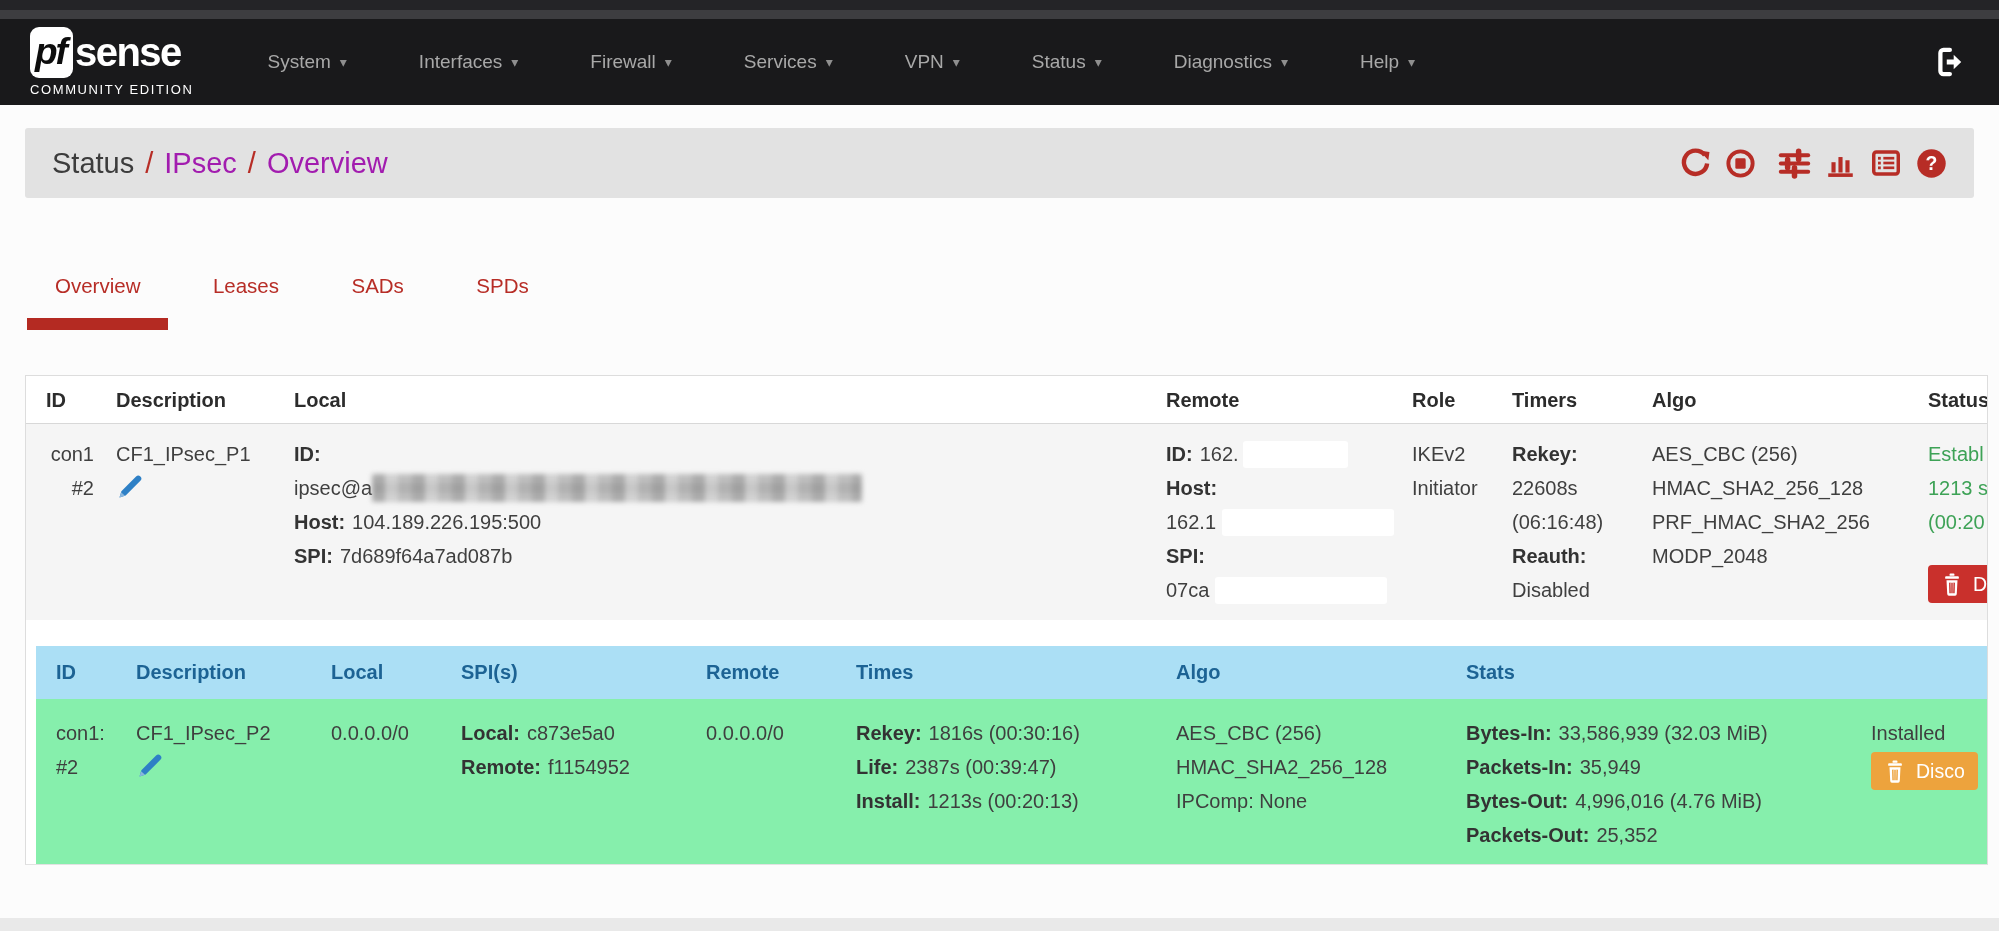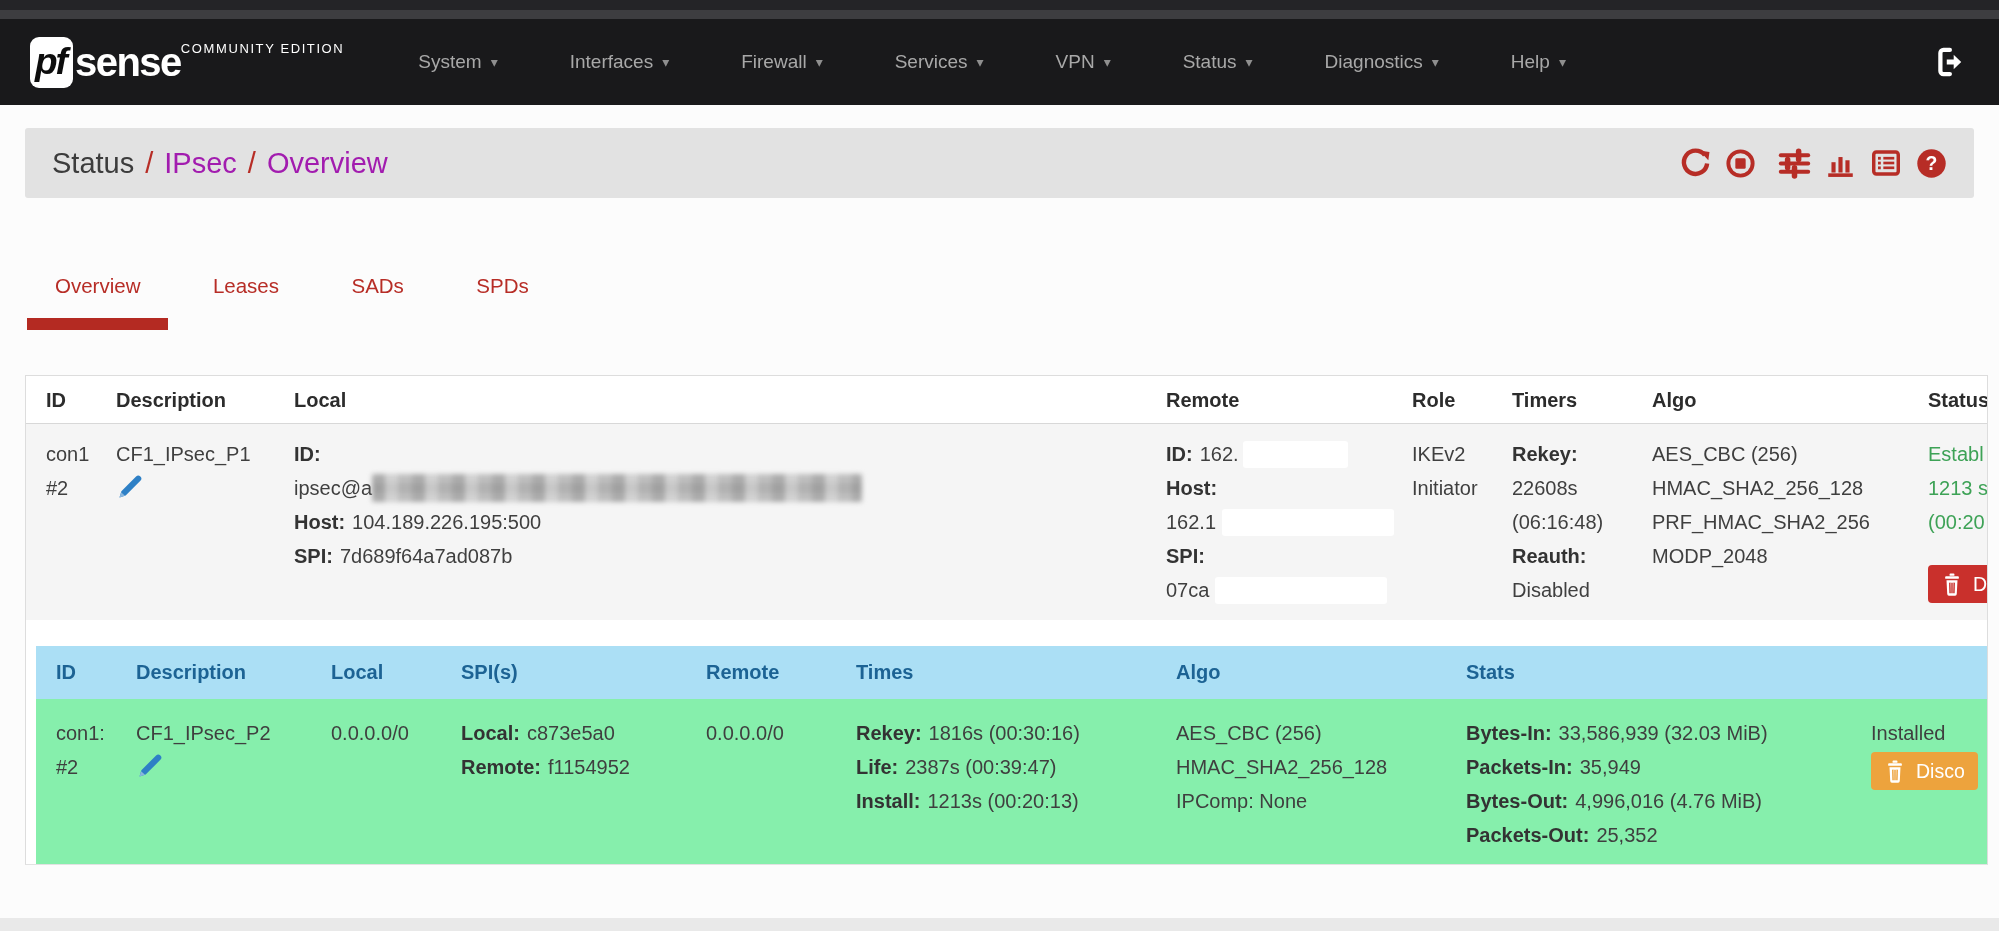--- a/index.html
+++ b/index.html
@@ -9,21 +9,21 @@
     background:#e9e9e9; color:#3f3f3f;
     font-family:"Liberation Sans","DejaVu Sans",sans-serif;
   }
   
   .top-edge  { height:10px; background:#242427; }
   .top-strip { height:9px;  background:#3d3d40; }
   .navbar {
     height:86px; background:#19191b; display:flex; align-items:center;
     padding:0 30px;
   }
-  .brand { display:flex; margin-right:38px; cursor:pointer; }
+  .brand { display:flex; flex-direction:column; margin-right:38px; cursor:pointer; }
   .brand-row { display:flex; align-items:center; }
   .pf-badge {
     background:#fff; color:#0d0d0d; font-style:italic; font-weight:bold;
     font-size:37px; line-height:1; padding:6px 7px 8px 5px; border-radius:9px;
     letter-spacing:-2px;
   }
   .sense { color:#fff; font-weight:bold; font-size:40px; letter-spacing:-1.5px; margin-left:2px; }
   .edition { color:#fff; font-weight:normal; font-size:13px; letter-spacing:1.6px; margin-top:4px; }
   .nav-menu { display:flex; list-style:none; margin:0; padding:0; }
   .nav-item {
@@ -66,21 +66,21 @@
     font-size:21.5px; display:flex; align-items:center; padding-left:18px;
   }
   table { border-collapse:collapse; table-layout:fixed; font-size:20px; }
   table.parent { width:2150px; }
   table.parent th {
     text-align:left; font-weight:bold; color:#2c2c2c; font-size:20px;
     padding:13px 10px 11px 12px; border-bottom:1px solid #d8d8d8; white-space:nowrap;
   }
   table.parent th:first-child { padding-left:20px; }
   table.parent td { vertical-align:top; padding:13px 10px 13px 12px; line-height:34px; }
-  table.parent td:first-child { padding-left:20px; }
+  table.parent td:first-child { padding-left:20px;text-align:right; }
   tr.stripe td { background:#f5f5f5; }
   .lbl { font-weight:bold; color:#333; margin-right:7px; }
   .ln { line-height:34px; white-space:nowrap; }
   
   .blur-px {
     display:inline-block; vertical-align:-7px; height:28px; width:490px; border-radius:2px;
     background:
       repeating-linear-gradient(90deg, rgba(125,125,125,.55) 0 13px, rgba(196,196,196,.62) 13px 26px, rgba(152,152,152,.5) 26px 40px),
       repeating-linear-gradient(0deg, rgba(208,208,208,.45) 0 9px, rgba(140,140,140,.4) 9px 19px);
     filter:blur(2.6px);

